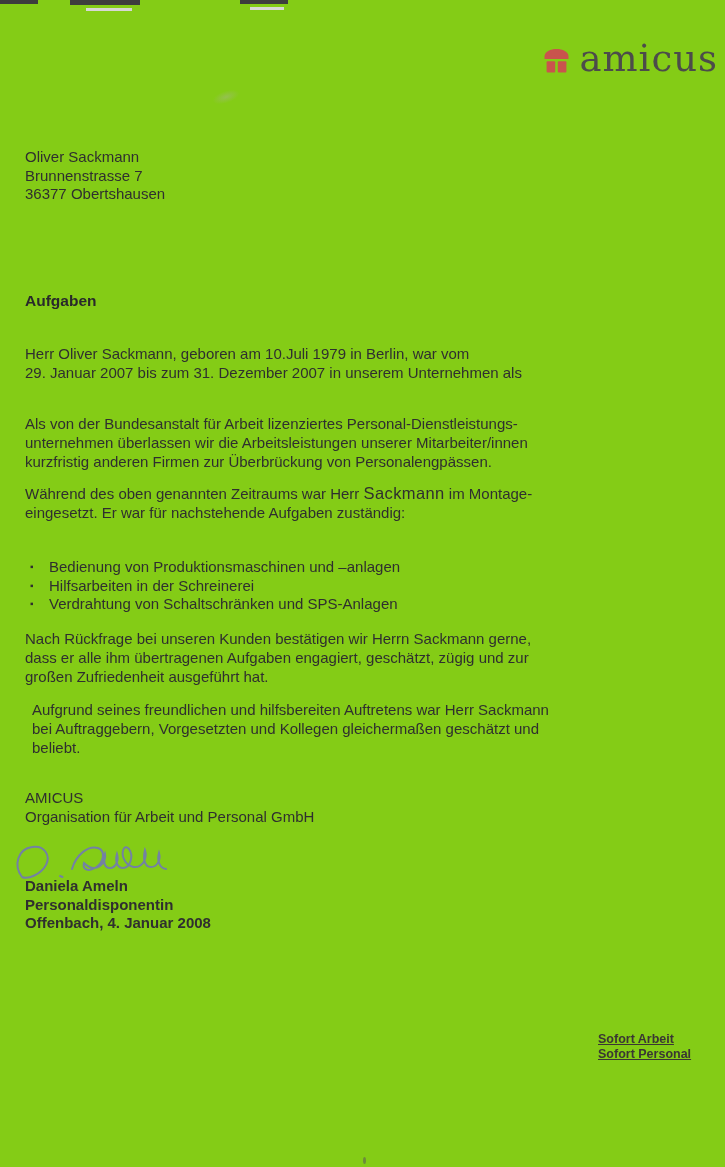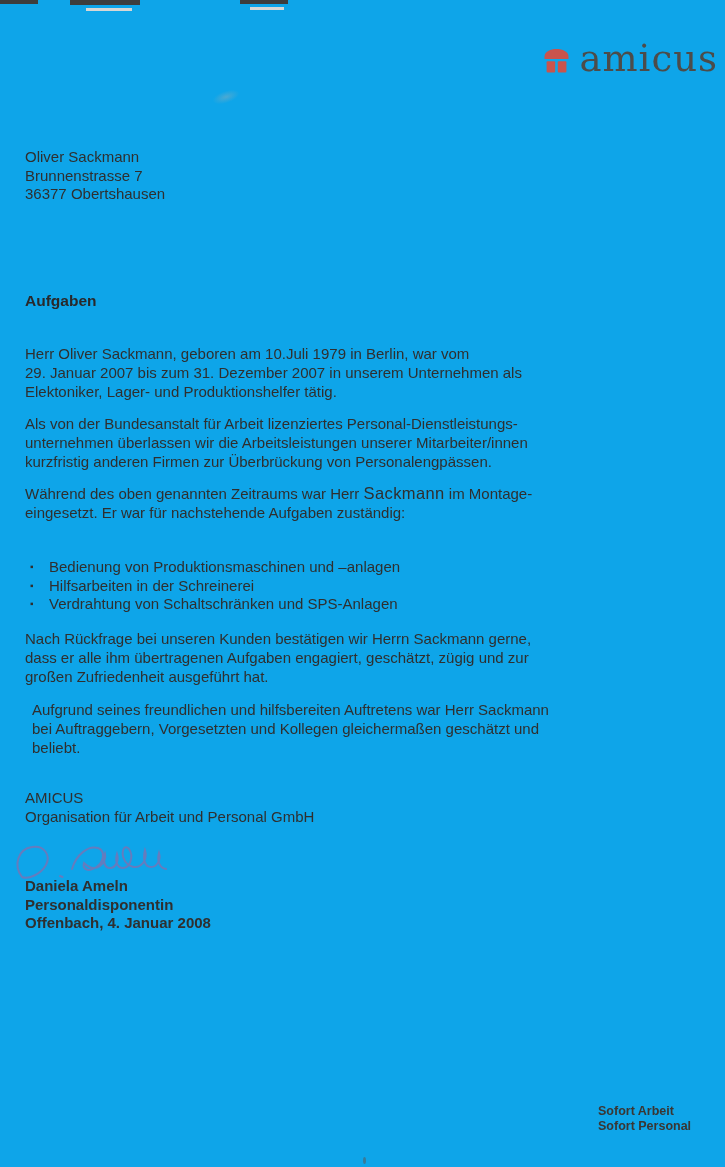--- a/index.html
+++ b/index.html
@@ -1,20 +1,20 @@
 <!DOCTYPE html>
 <html><head>
 <meta charset="utf-8">
 <style>
   html,body { margin:0; padding:0; background:#e9e9e9; }
   .page {
     position:relative;
     width:725px; height:1167px;
     margin:0 auto;
-    background:#0ea5e9;
+    background:#84cc16;
     font-family:"Liberation Sans", sans-serif;
     color:#2f2f2f;
     overflow:hidden;
   }
   .line { white-space:nowrap; }
 
   
   .artifact { position:absolute; background:#3d3d3d; }
   .artifact.faint { background:#d7d7d5; }
 
@@ -53,22 +53,22 @@
   .signer { top:877px; line-height:18.5px;font-weight:bold; }
 
   .merge-name { font-size:16.5px; letter-spacing:.4px;text-align:center; }
 
   .bullet-row { display:flex; white-space:nowrap; }
   .bullet-glyph { width:19px; font-size:10px; line-height:18.5px; color:#2f2f2f; }
 
   .signature-svg { position:absolute; left:10px; top:839px; }
 
   .footer {
-    position:absolute; left:598px; top:1104px;
-    font-size:12.5px; line-height:14.5px; font-weight:bold; color:#3a3633;
+    position:absolute; left:598px; top:1032px;
+    font-size:12.5px; line-height:14.5px; font-weight:bold; color:#3a3633;text-decoration:underline;
   }
 </style>
 </head>
 <body>
 
 <div class="page">
 
   <div class="artifact" style="left:0; top:0; width:38px; height:4px;"></div>
   <div class="artifact" style="left:70px; top:0; width:70px; height:5px;"></div>
   <div class="artifact faint" style="left:86px; top:8px; width:46px; height:3px;"></div>
@@ -92,21 +92,20 @@
     <div class="line">Oliver Sackmann</div>
     <div class="line">Brunnenstrasse 7</div>
     <div class="line">36377 Obertshausen</div>
   </div>
 
   <div class="block heading">Aufgaben</div>
 
   <div class="block p1">
     <div class="line">Herr Oliver Sackmann, geboren am 10.Juli 1979 in Berlin, war vom</div>
     <div class="line">29. Januar 2007 bis zum 31. Dezember 2007 in unserem Unternehmen als</div>
-    <div class="line">Elektoniker, Lager- und Produktionshelfer tätig.</div>
   </div>
 
   <div class="block p2">
     <div class="line">Als von der Bundesanstalt für Arbeit lizenziertes Personal-Dienstleistungs-</div>
     <div class="line">unternehmen überlassen wir die Arbeitsleistungen unserer Mitarbeiter/innen</div>
     <div class="line">kurzfristig anderen Firmen zur Überbrückung von Personalengpässen.</div>
   </div>
 
   <div class="block p3">
     <div class="line"><span>Während des oben genannten Zeitraums war Herr </span><span class="merge-name">Sackmann</span><span> im Montage-</span></div>

